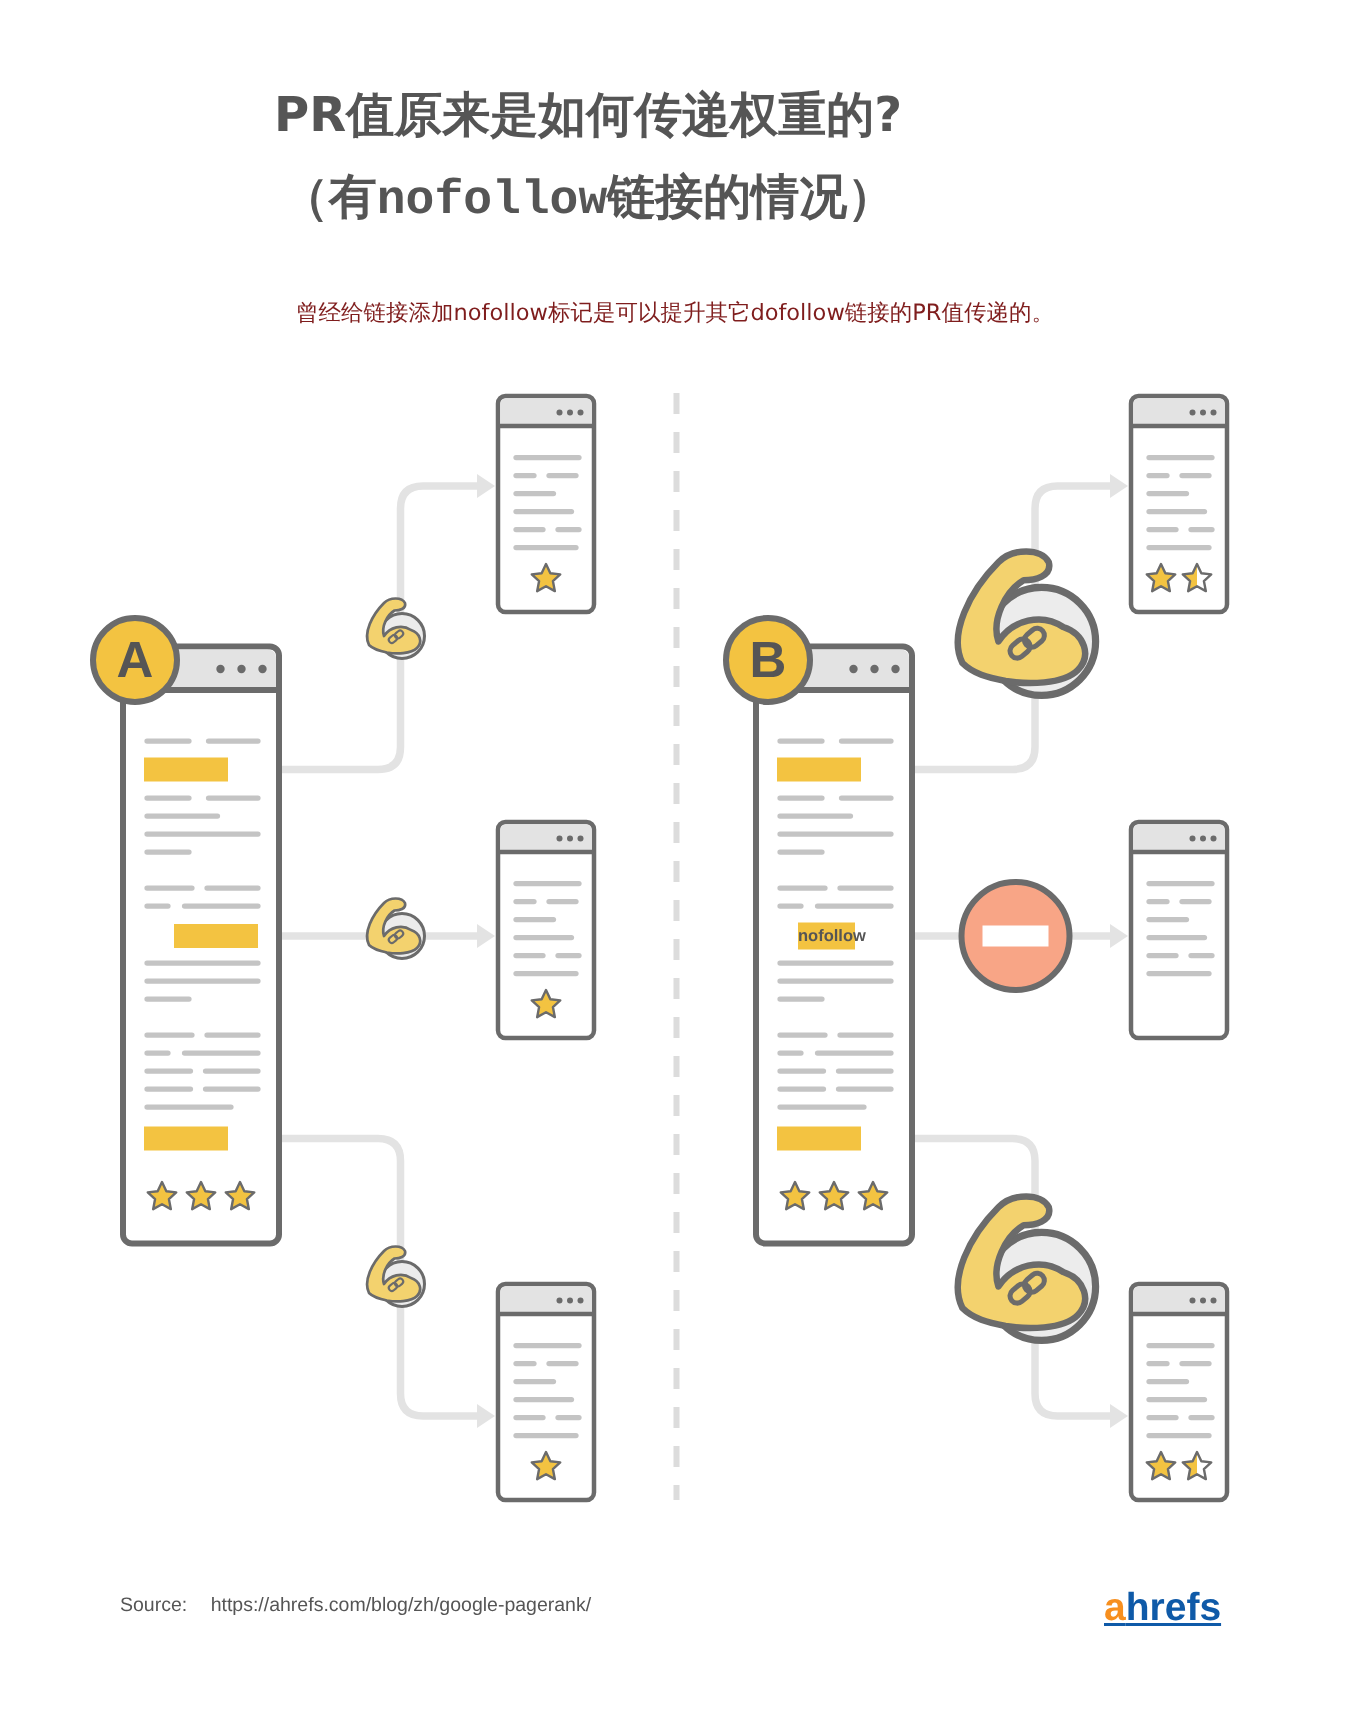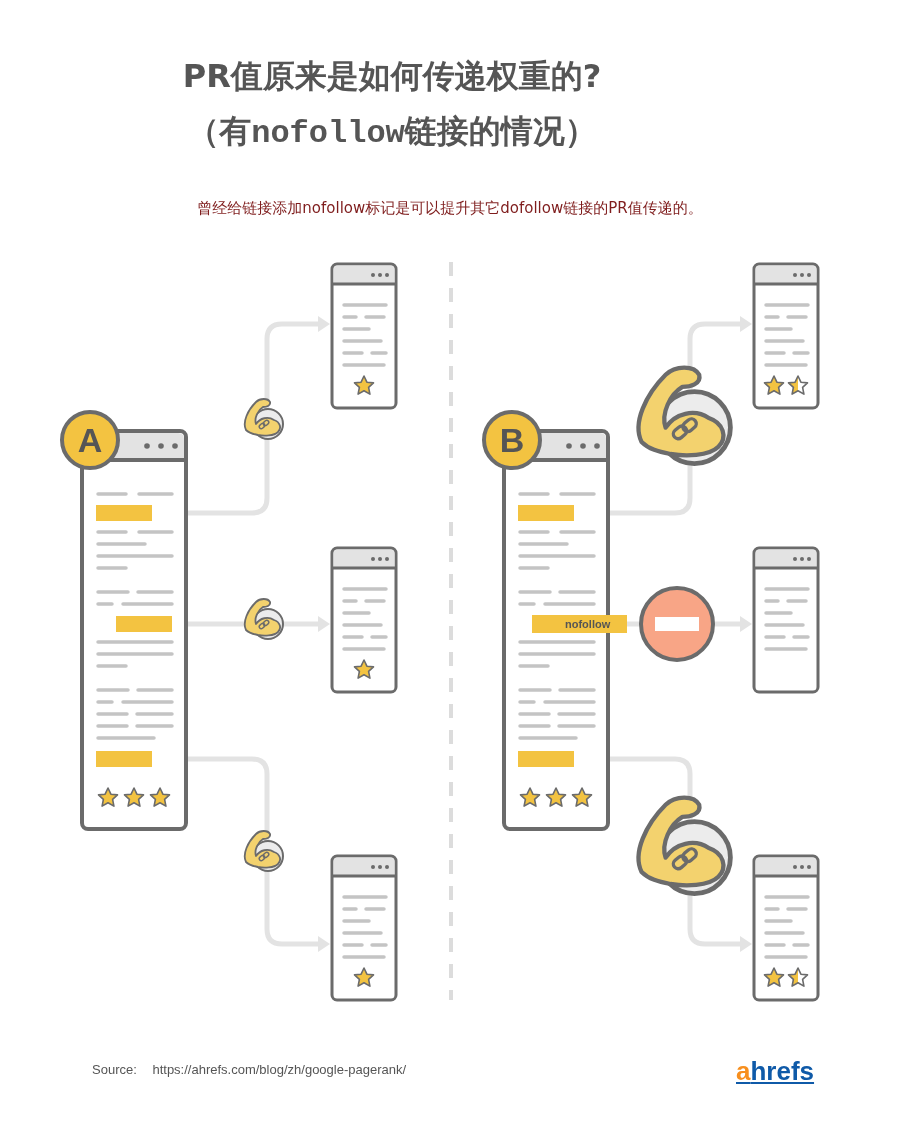--- a/index.html
+++ b/index.html
@@ -2,25 +2,25 @@
 <html><head>
 <meta charset="utf-8">
 <style>
   html,body{margin:0;padding:0;background:#fff;}
   body{width:900px;height:1142px;position:relative;overflow:hidden;font-family:"DejaVu Sans","Liberation Sans",sans-serif;color:#555;}
   .title{position:absolute;left:0;width:784px;text-align:center;font-weight:bold;color:#555;font-size:32px;}
   .t1{top:55px;}
   .t2{top:110px;font-family:Liberation Mono, monospace;}
   .subtitle{position:absolute;top:183px;left:0;width:900px;text-align:center;font-size:15px;color:#7f1d1d;margin-top:16px;}
   svg.diagram{position:absolute;left:0;top:0;}
-  .source{position:absolute;left:80px;top:1062px;font-size:13px;color:#555;font-family:"Liberation Sans",sans-serif;margin-left:12px;}
+  .source{position:absolute;left:80px;top:1062px;font-size:13px;color:#555;font-family:"Liberation Sans",sans-serif;}
   .source .lbl{margin-right:12px;}
   .logo{position:absolute;left:736px;top:1056px;font-family:"Liberation Sans",sans-serif;font-weight:bold;font-size:26px;color:#0f5aa8;letter-spacing:0px;text-decoration:underline;}
   .logo .a{color:#f78f1e;}
-  .nf-label{position:absolute;left:532px;top:615px;width:62px;height:18px;background:#f3c341;font-size:11px;font-weight:bold;color:#555;text-align:left;line-height:18px;font-family:"Liberation Sans",sans-serif;padding-left:33px;}
+  .nf-label{position:absolute;left:532px;top:615px;width:38px;height:18px;background:#f3c341;font-size:11px;font-weight:bold;color:#555;text-align:right;line-height:18px;font-family:"Liberation Sans",sans-serif;}
   .badge{position:absolute;width:52px;height:52px;border-radius:50%;background:#f3c341;border:4px solid #6b6b6b;font-family:"Liberation Sans",sans-serif;font-weight:bold;font-size:34px;color:#555;text-align:center;line-height:52px;}
 </style>
 </head>
 <body>
 
 <div class="title t1">PR值原来是如何传递权重的?</div>
 <div class="title t2">（有nofollow链接的情况）</div>
 <div class="subtitle">曾经给链接添加nofollow标记是可以提升其它dofollow链接的PR值传递的。</div>
 
 <svg class="diagram" width="900" height="1142" viewBox="0 0 900 1142">

